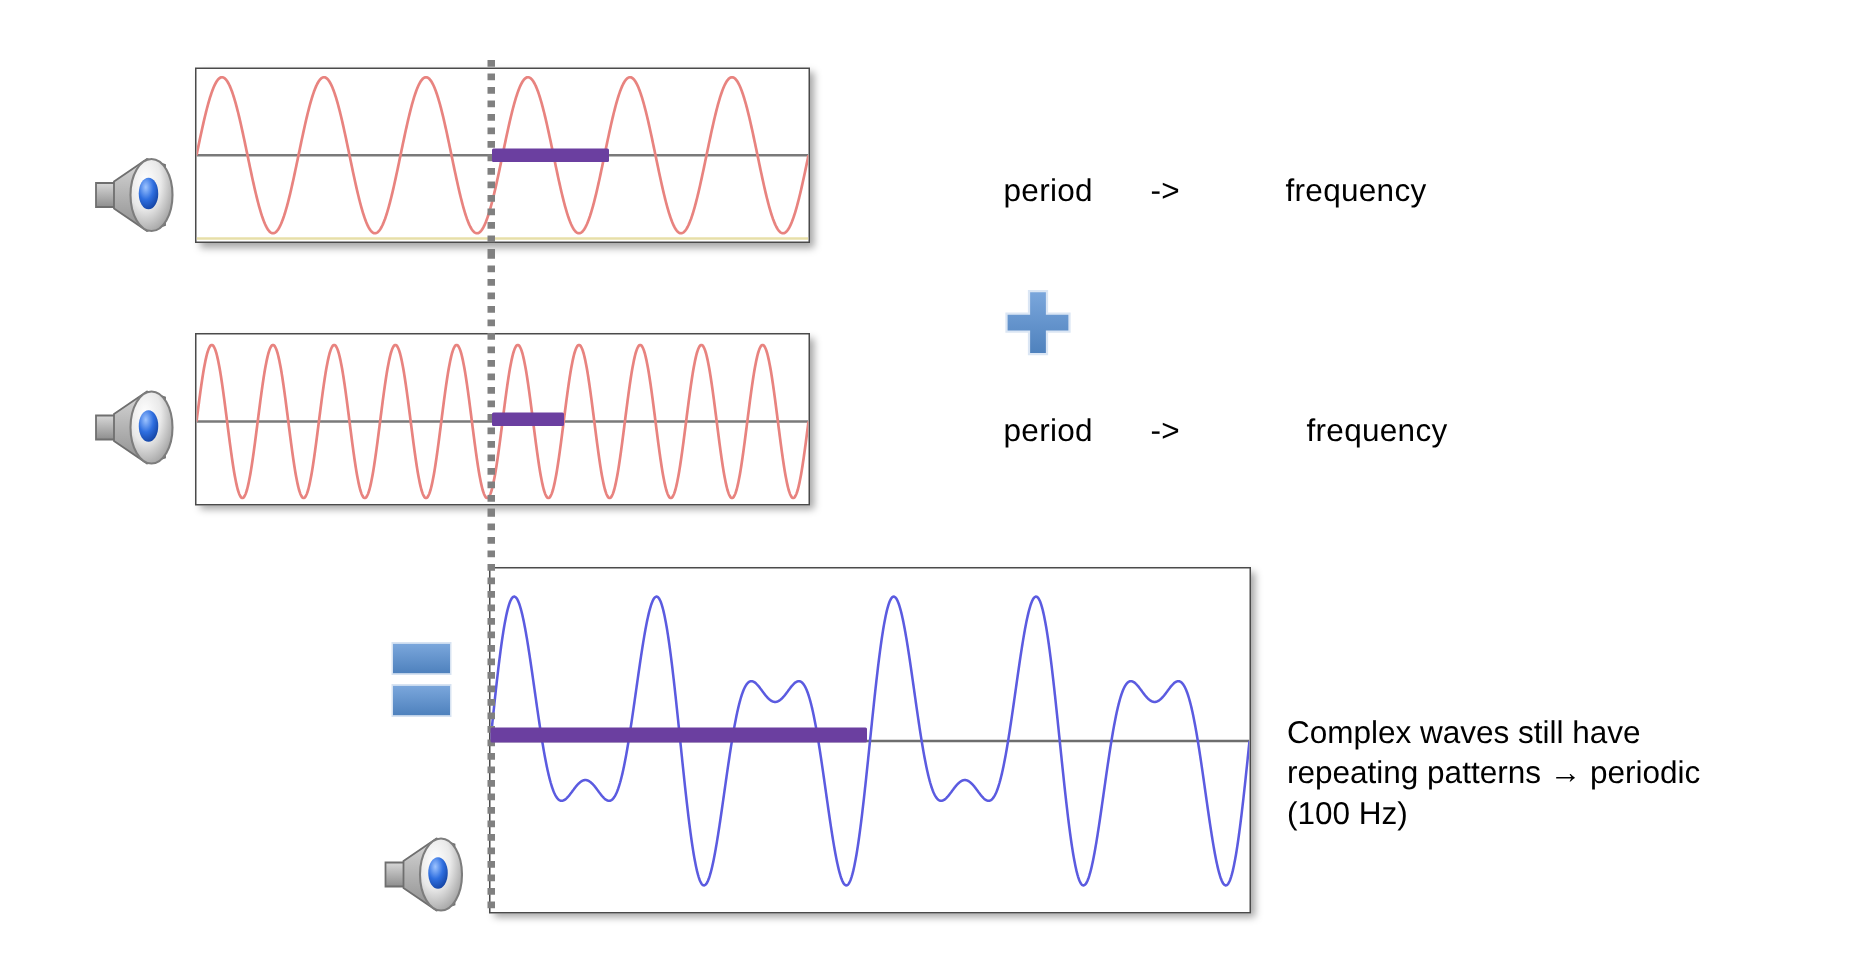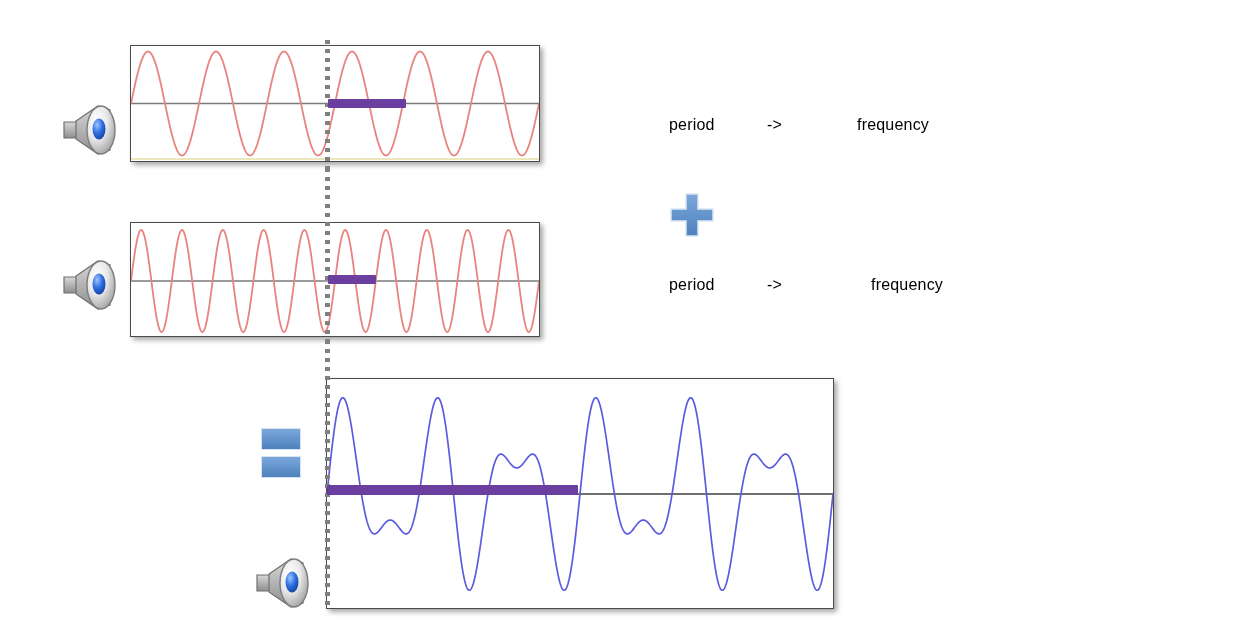--- a/index.html
+++ b/index.html
@@ -34,21 +34,21 @@
     background:#6B3FA0;
     border-radius:1px;
   }
 
   
   .speaker{position:absolute;}
   .speaker svg{display:block;}
 
   
   .txt{position:absolute;color:#000000;white-space:pre;}
-  .period-row{font-size:16px;letter-spacing:0.2px;}
+  .period-row{font-size:21px;letter-spacing:0.2px;}
   .caption{font-size:21px;line-height:27px;white-space:pre-line;}
 
   
   .plus-icon{position:absolute;}
   .equals-icon{position:absolute;}
   .eqbar{
     position:absolute;left:0;width:100%;height:22px;
     background:linear-gradient(#7BA7DC,#4E81BD);
     border:1px solid #d7e3f2;
     box-sizing:border-box;
@@ -151,14 +151,17 @@
 
   <div class="txt period-row" style="left:669px;top:276px;">period</div>
   <div class="txt period-row" style="left:767px;top:276px;">-&gt;</div>
   <div class="txt period-row" style="left:871px;top:276px;">frequency</div>
 
   <div class="equals-icon" style="left:261px;top:428px;width:40px;height:50px;">
     <div class="eqbar" style="top:0;"></div>
     <div class="eqbar" style="top:28px;"></div>
   </div>
 
+  <div class="txt caption" style="left:858px;top:475px;width:350px;">Complex waves still have
+repeating patterns → periodic
+(100 Hz)</div>
 
 </div>
 
 </body></html>

